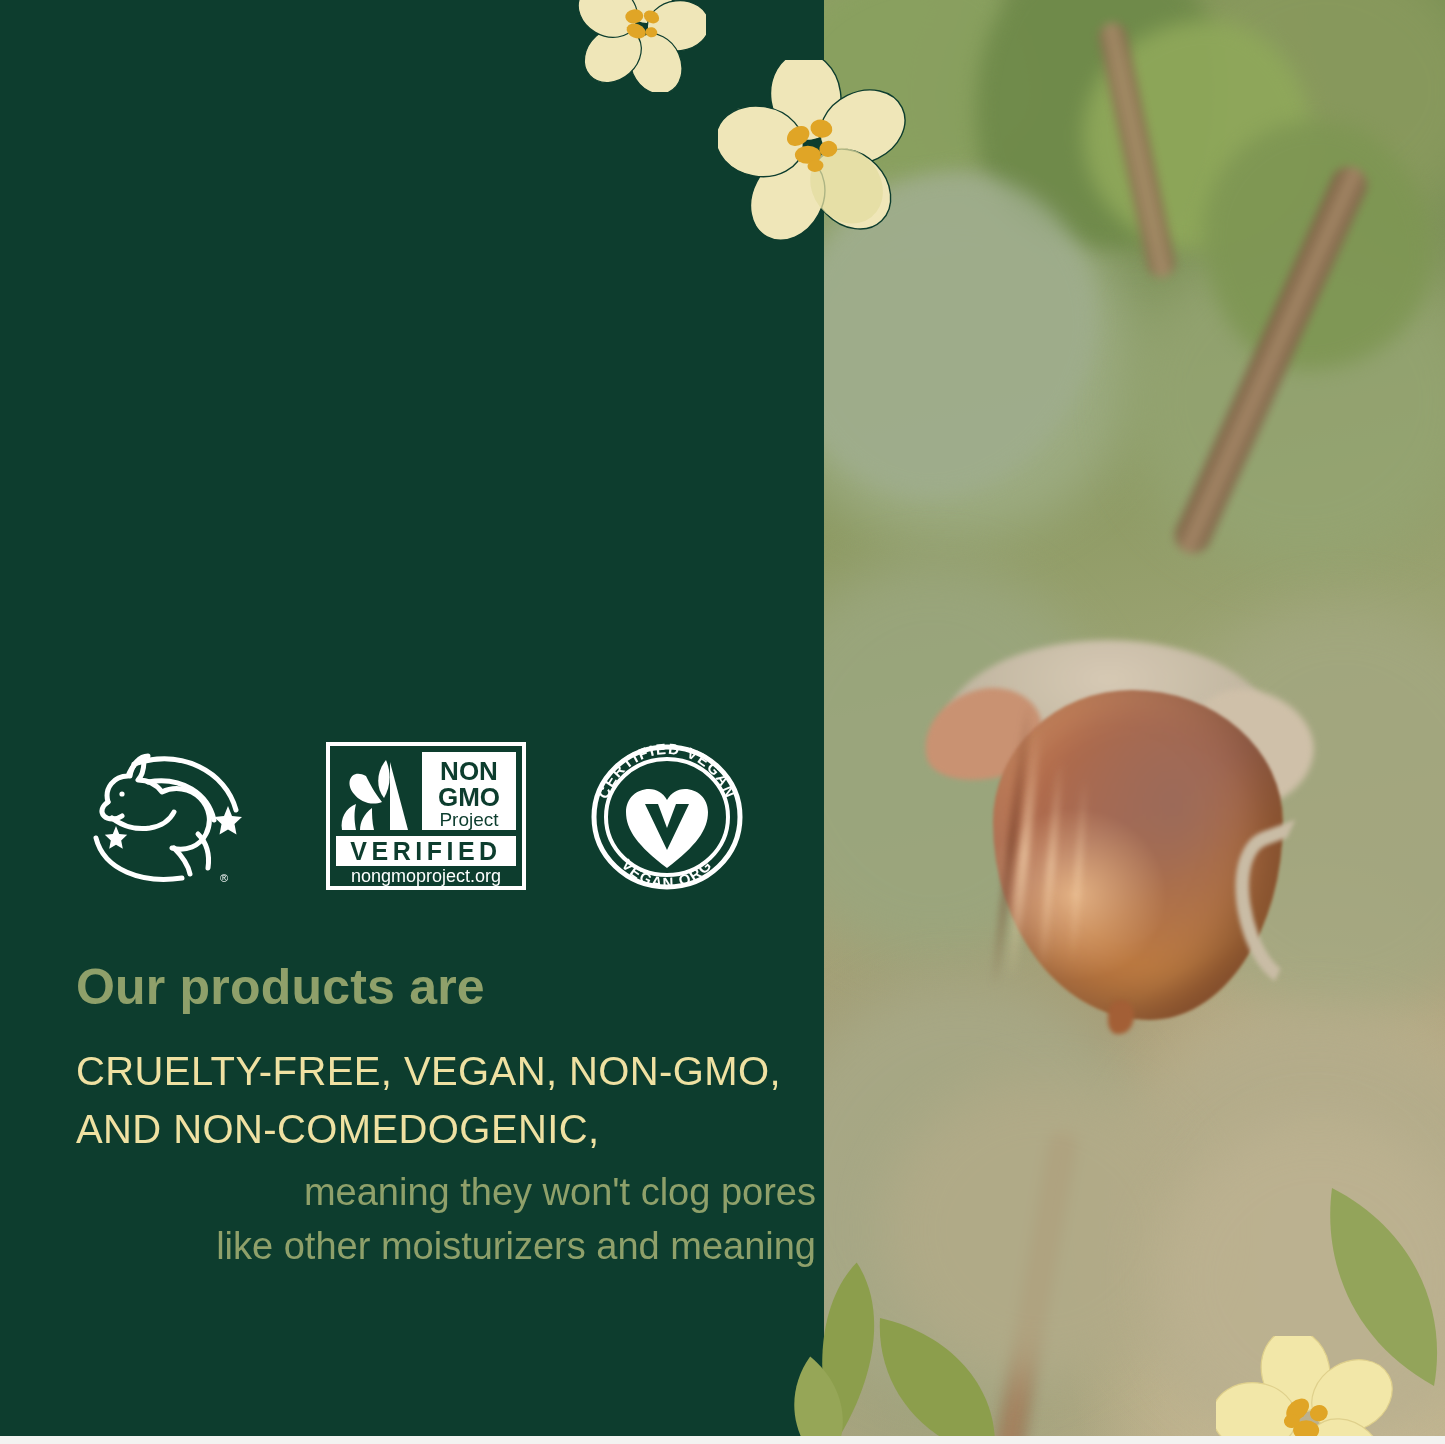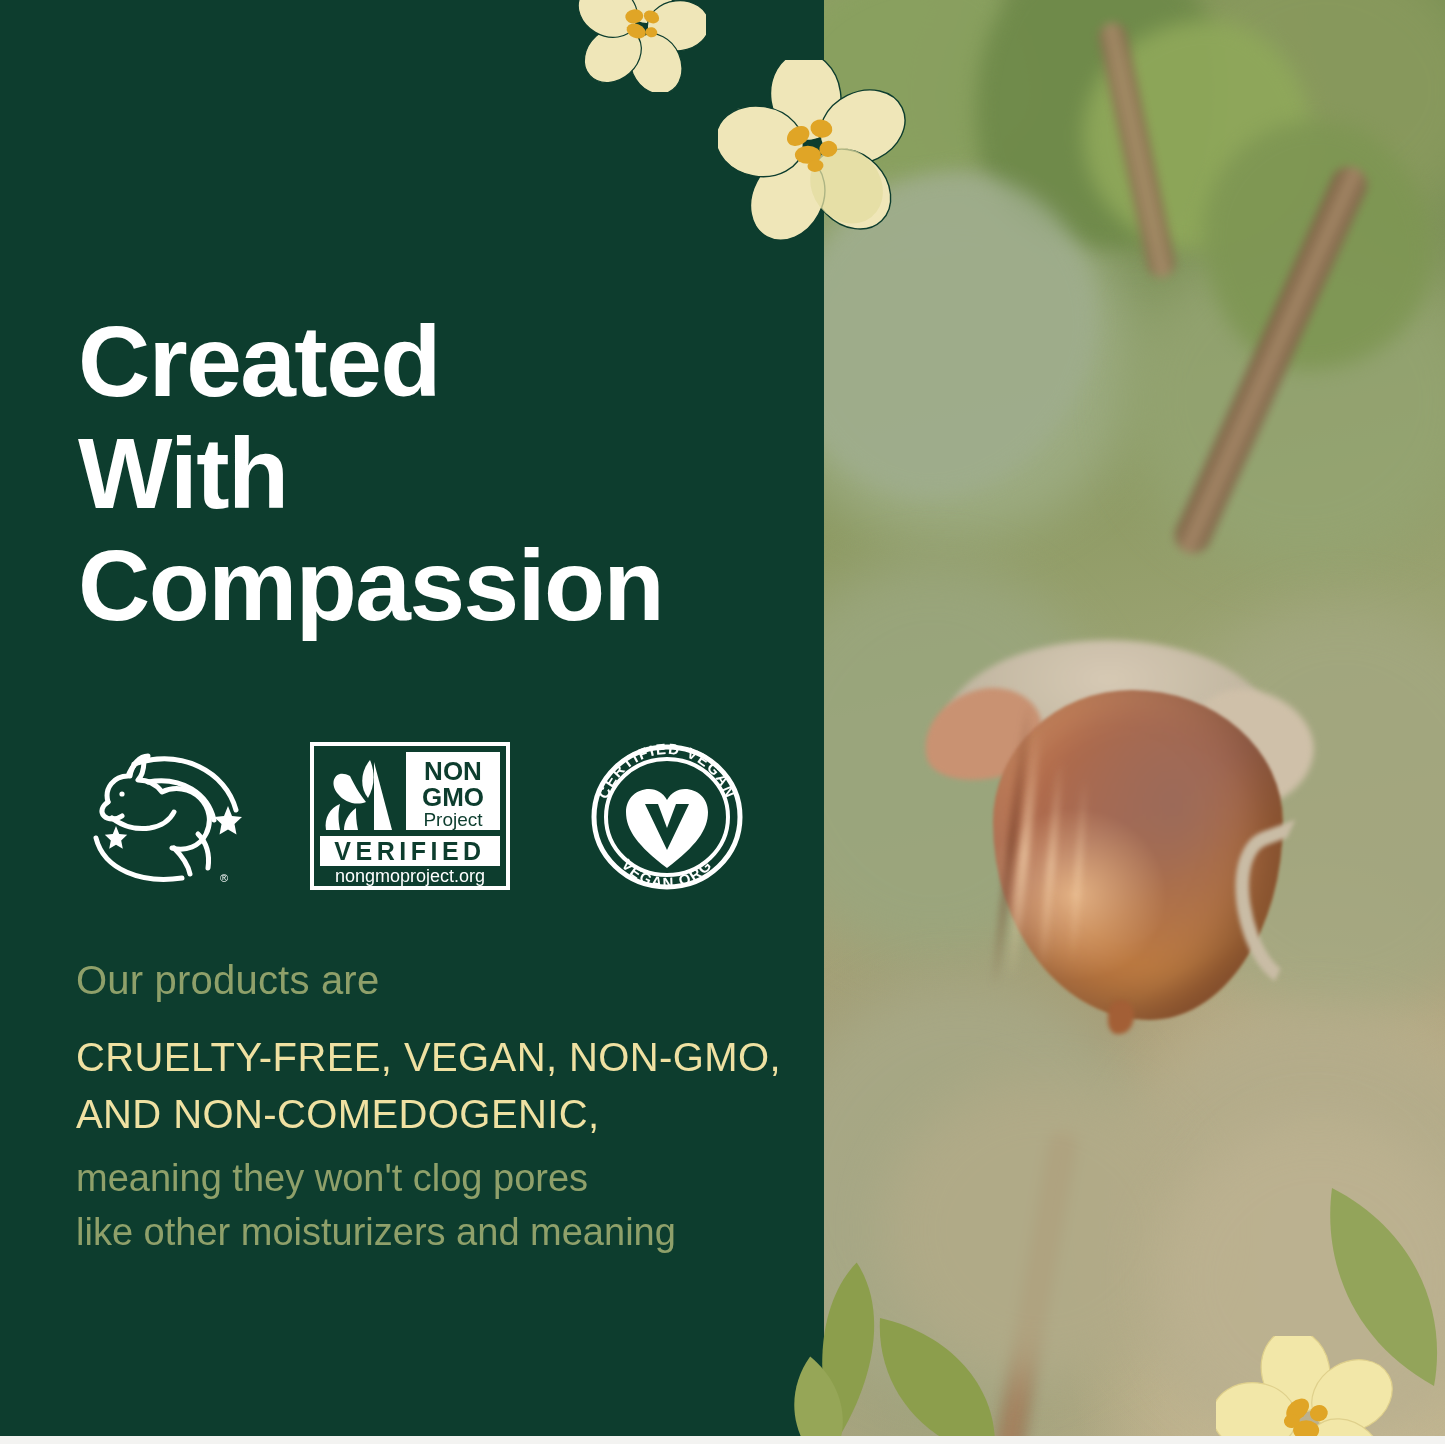--- a/index.html
+++ b/index.html
@@ -82,54 +82,54 @@
   
   .badges {
     position: absolute;
     left: 78px;
     top: 742px;
     width: 700px;
     height: 150px;
   }
   .badge { position: absolute; top: 0; }
   .badge-bunny { left: 0; width: 172px; height: 150px; }
-  .badge-gmo   { left: 232px; width: 200px; height: 108px; }
+  .badge-gmo   { left: 248px; width: 200px; height: 108px; }
   .badge-vegan { left: 504px; width: 170px; height: 150px; }
 
   
   .copy {
     position: absolute;
     left: 76px;
     top: 952px;
     width: 740px;
   }
   .copy-lead {
     color: #8fa06a;
-    font-size: 40px;
+    font-size: 50px;
     line-height: 1.42;
-    font-weight: 400;
+    font-weight: 700;
     letter-spacing: .2px;
   }
   .copy-claims {
     color: #efe1a2;
     font-size: 40px;
     line-height: 1.44;
     font-weight: 400;
     letter-spacing: .4px;
     margin-top: 20px;
   }
   .copy-claims .cl { display: block; }
   .copy-tail {
     color: #8fa06a;
     font-size: 38px;
     line-height: 1.42;
     font-weight: 400;
     margin-top: 8px;
   }
-  .copy-tail .tl { display: block; }
+  .copy-tail .tl { display: block; text-align: right; }
 
   
   .decor { position: absolute; }
 </style>
 </head>
 <body>
 
 <div id="stage">
 
   <div class="photo-pane">
@@ -213,25 +213,20 @@
       <g fill="#E0A526">
         <ellipse cx="-13" cy="-14" rx="12" ry="9" transform="rotate(-25 -13 -14)"></ellipse>
         <ellipse cx="11" cy="-18" rx="11" ry="9" transform="rotate(18 11 -18)"></ellipse>
         <ellipse cx="-6" cy="6" rx="13" ry="9" transform="rotate(8 -6 6)"></ellipse>
         <ellipse cx="15" cy="3" rx="9" ry="8"></ellipse>
         <ellipse cx="0" cy="18" rx="8" ry="6"></ellipse>
       </g>
     </g>
   </svg>
 
-  <h1 class="headline">
-    <span class="hl-line">Created</span>
-    <span class="hl-line">With</span>
-    <span class="hl-line">Compassion</span>
-  </h1>
 
   <div class="badges">
 
     <div class="badge badge-bunny">
       <svg width="172" height="150" viewBox="0 0 172 150" aria-hidden="true">
         <g fill="none" stroke="#ffffff" stroke-width="5" stroke-linecap="round" stroke-linejoin="round">
 
           <path d="M56,22 C104,6 148,30 158,68"></path>
           <path d="M18,96 C26,128 64,142 104,136"></path>
           <path d="M70,40 C104,34 130,52 136,78"></path>

